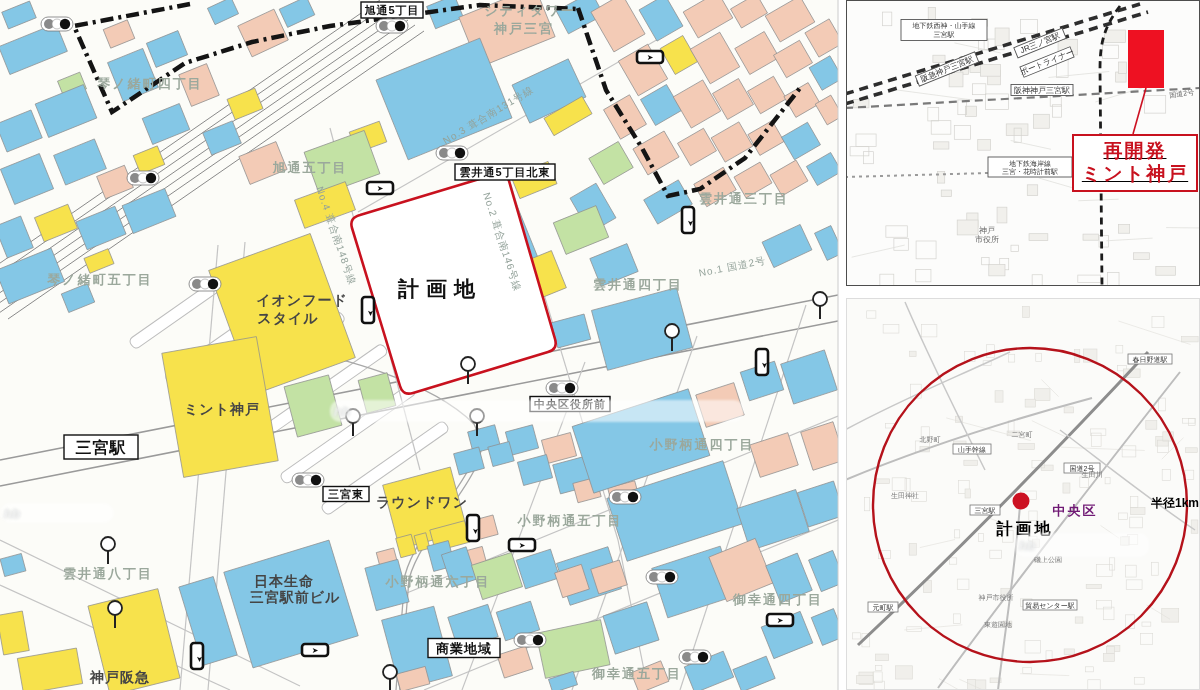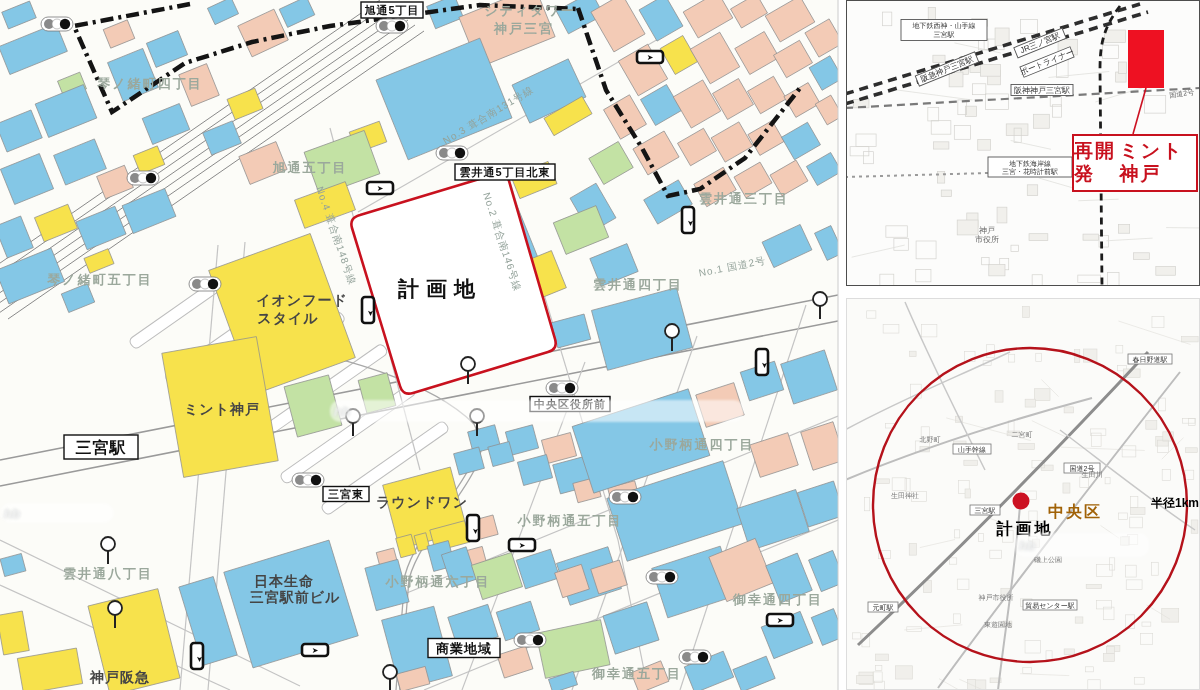--- a/index.html
+++ b/index.html
@@ -4,24 +4,24 @@
 <style>
   html,body{margin:0;padding:0;background:#e8e8e8;}
   .stage{position:relative;width:1200px;height:690px;background:#ffffff;overflow:hidden;
          font-family:"Liberation Sans","DejaVu Sans",sans-serif;}
   svg{position:absolute;left:0;top:0;}
   svg text{font-family:"Liberation Sans","DejaVu Sans",sans-serif;}
   .overlay{position:absolute;pointer-events:none;}
   .plan-label{left:380px;top:275px;width:120px;text-align:center;font-size:21px;font-weight:bold;
               color:#111;letter-spacing:7px;}
   .redev-box{left:1072px;top:134px;width:122px;height:54px;background:#fff;border:2.5px solid #c8111e;
-             display:flex;flex-direction:row;justify-content:center;align-items:center;}
+             display:flex;flex-direction:column;justify-content:center;align-items:center;text-decoration:underline;}
   .redev-box div{color:#c8111e;font-size:19px;font-weight:bold;line-height:1.2;letter-spacing:2px;}
   .b-plan{left:975px;top:519px;width:100px;text-align:center;font-size:16px;font-weight:bold;color:#000;letter-spacing:3px;}
-  .b-ward{left:1040px;top:502px;width:70px;text-align:center;font-size:16px;font-weight:bold;color:#a16207;letter-spacing:2px;}
+  .b-ward{left:1040px;top:502px;width:70px;text-align:center;font-size:13px;font-weight:bold;color:#701a75;letter-spacing:2px;}
   .b-radius{left:1140px;top:495px;width:70px;text-align:center;font-size:12px;font-weight:bold;color:#000;}
   .watermark{position:absolute;background:rgba(255,255,255,.55);border-radius:10px;filter:blur(1.2px);
              color:rgba(250,250,252,.95);font-weight:bold;font-style:italic;font-size:13px;
              display:flex;align-items:center;padding-left:4px;text-shadow:0 0 2px rgba(120,130,125,.6);}
 </style>
 </head>
 <body>
 
 <div class="stage">
   <svg id="map-svg" width="1200" height="690" viewBox="0 0 1200 690">

